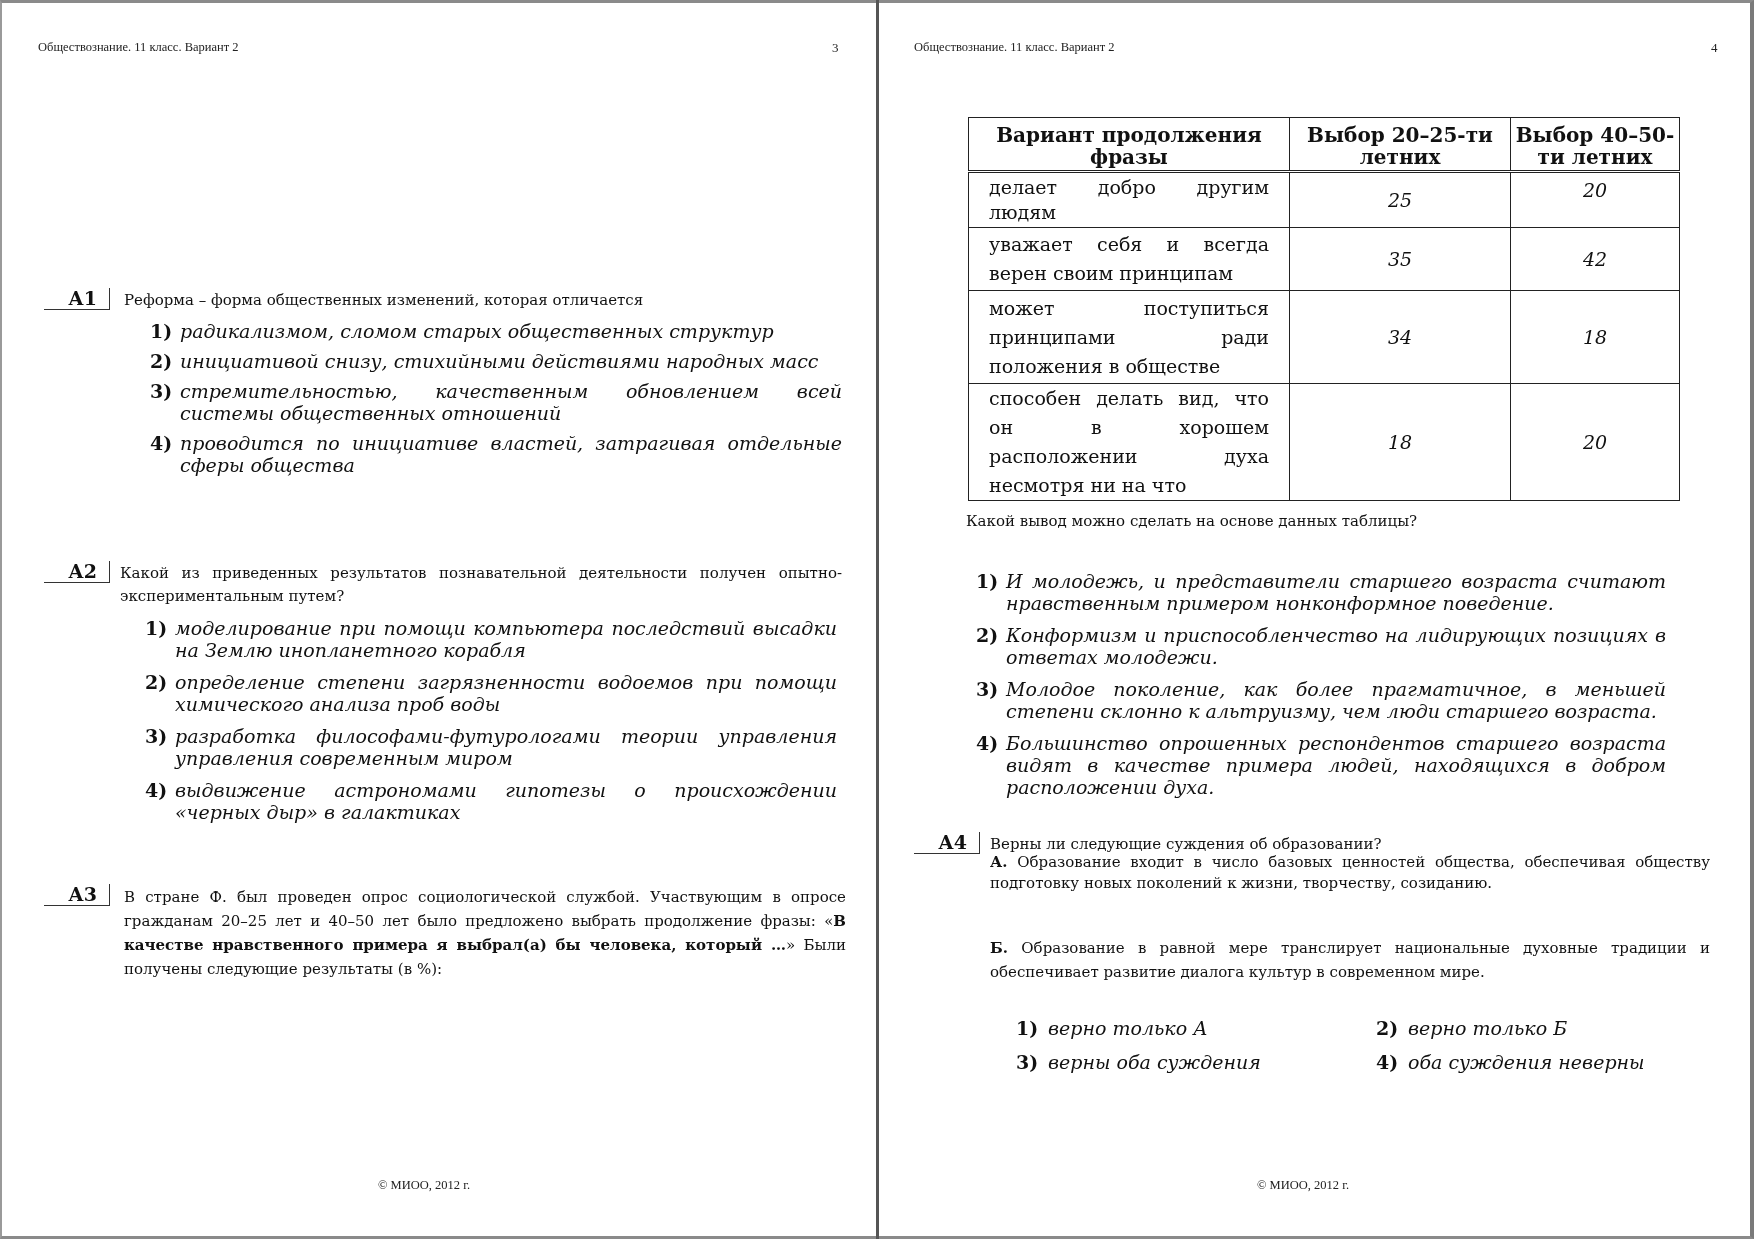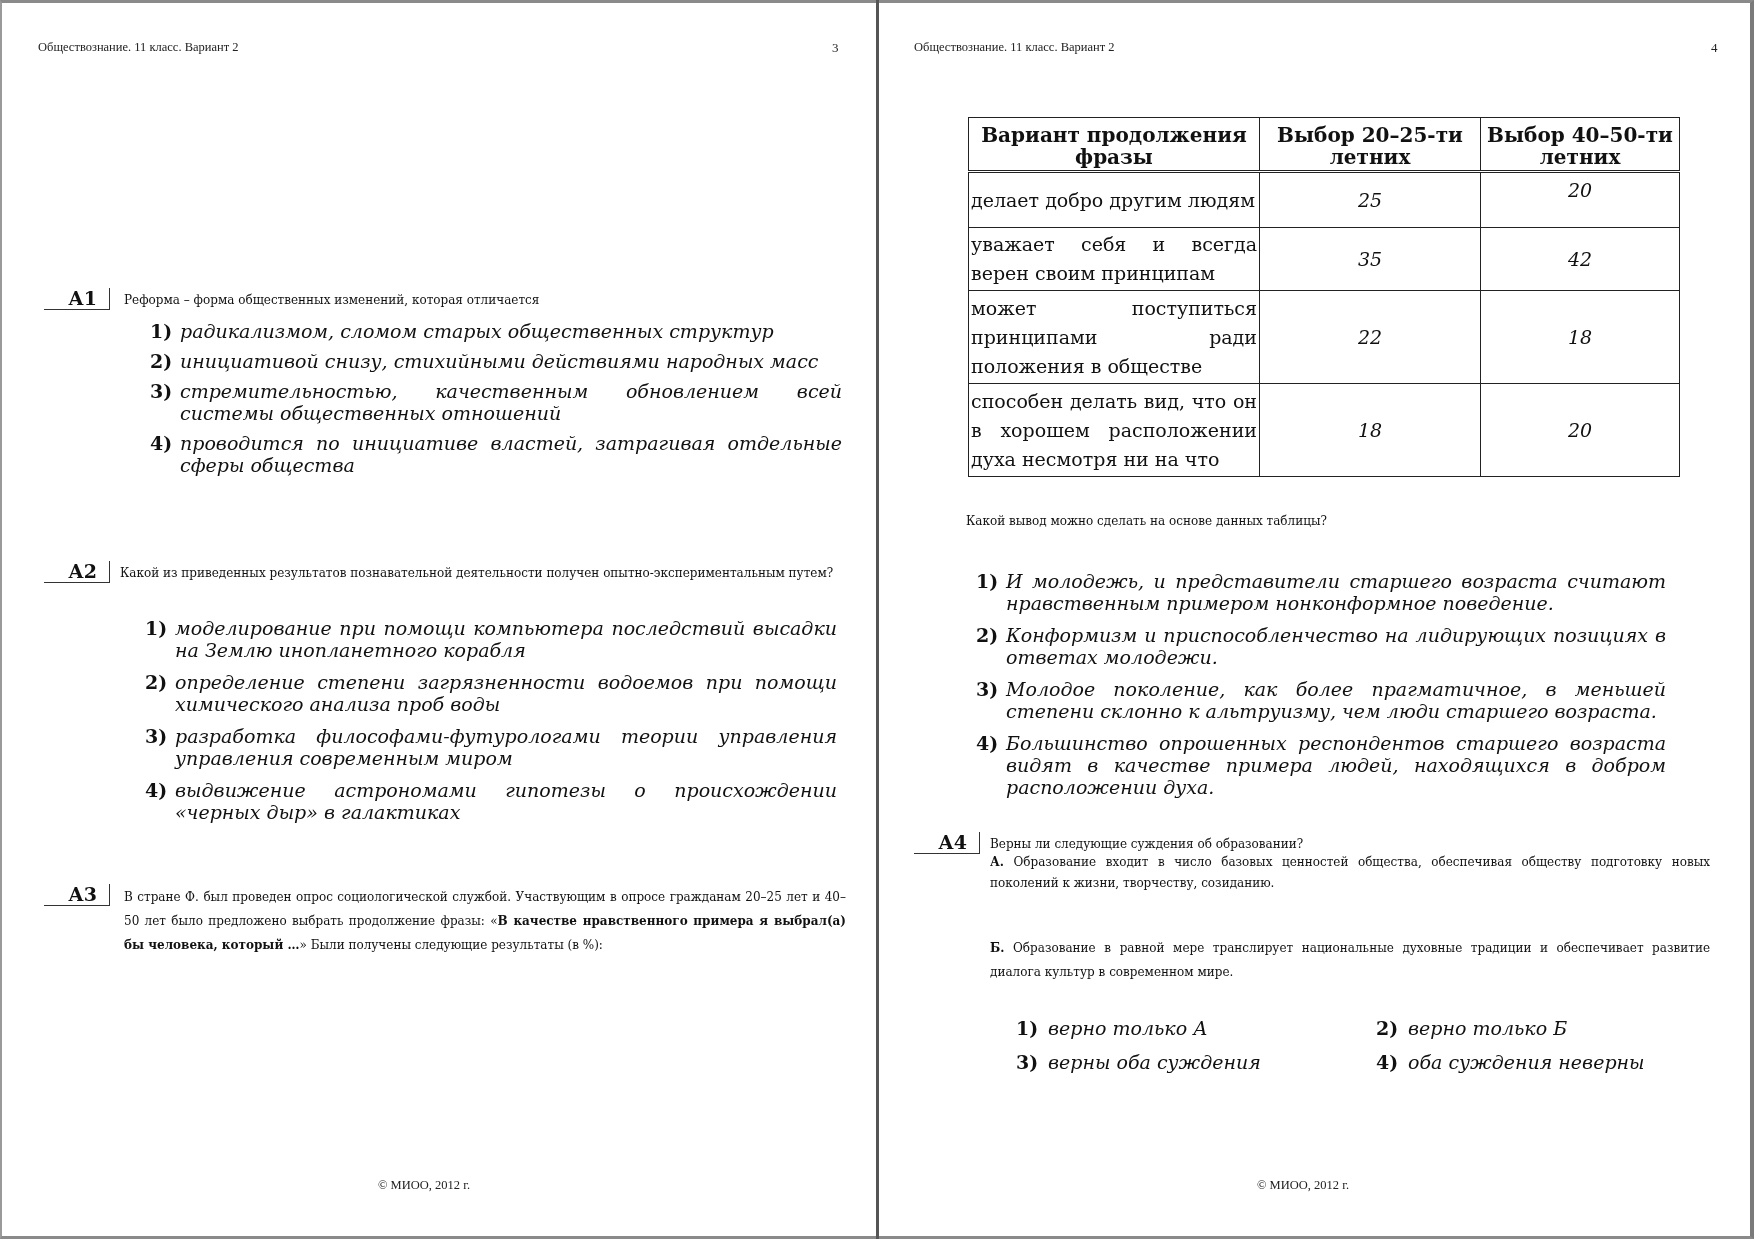--- a/index.html
+++ b/index.html
@@ -52,21 +52,21 @@
   }
 
   .task-label {
     position: absolute; width: 66px; height: 22px;
     font-weight: bold; font-size: 19px; text-align: right; padding-right: 12px;
     box-sizing: border-box;
     border-right: 1.5px solid #333; border-bottom: 1.5px solid #333;
     line-height: 20px;
   }
   .q-text {
-    position: absolute; font-size: 12px; line-height: 23px; text-align: justify;
+    position: absolute; font-size: 15px; line-height: 23px; text-align: justify;
   }
   .options { position: absolute; font-size: 19px; line-height: 22px; }
   .option {
     display: flex; margin-bottom: 8px; text-align: justify;
   }
   .option .num { font-weight: bold; width: 30px; flex: 0 0 30px; }
   .option .txt { flex: 1; text-align: justify; text-align-last: left; font-style: italic; }
   b { font-weight: bold; }
 
   table.data {
@@ -74,21 +74,21 @@
     border-collapse: collapse; font-size: 19px;
   }
   table.data th, table.data td {
     border: 1.5px solid #222; vertical-align: middle;
   }
   table.data th {
     font-weight: bold; font-size: 20px; line-height: 22px; padding: 6px 4px 2px;
     text-align: center;
     border-bottom: 3px double #222;
   }
-  table.data td.phrase { text-align: justify; line-height: 29px; padding: 0 2px; width: 280px; }
+  table.data td.phrase { text-align: justify; line-height: 29px; padding: 0 20px; width: 280px; }
   table.data td.val { text-align: center; font-style: italic; }
 
   .grid-opts {
     position: absolute; display: grid; grid-template-columns: 360px 360px;
     row-gap: 12px; font-size: 19px;
   }
   .grid-opts .option { margin: 0; }
   .grid-opts .num { width: 32px; flex: 0 0 32px; }
 </style>
 </head>
@@ -170,21 +170,21 @@
       <td class="val">25</td>
       <td class="val" style="vertical-align:top; padding-top:6px;">20</td>
     </tr>
     <tr style="height:63px;">
       <td class="phrase">уважает себя и всегда верен своим принципам</td>
       <td class="val">35</td>
       <td class="val">42</td>
     </tr>
     <tr style="height:93px;">
       <td class="phrase">может поступиться принципами ради положения в обществе</td>
-      <td class="val">22</td>
+      <td class="val">34</td>
       <td class="val">18</td>
     </tr>
     <tr style="height:93px;">
       <td class="phrase">способен делать вид, что он в хорошем расположении духа несмотря ни на что</td>
       <td class="val">18</td>
       <td class="val">20</td>
     </tr>
   </tbody>
 </table>
 

